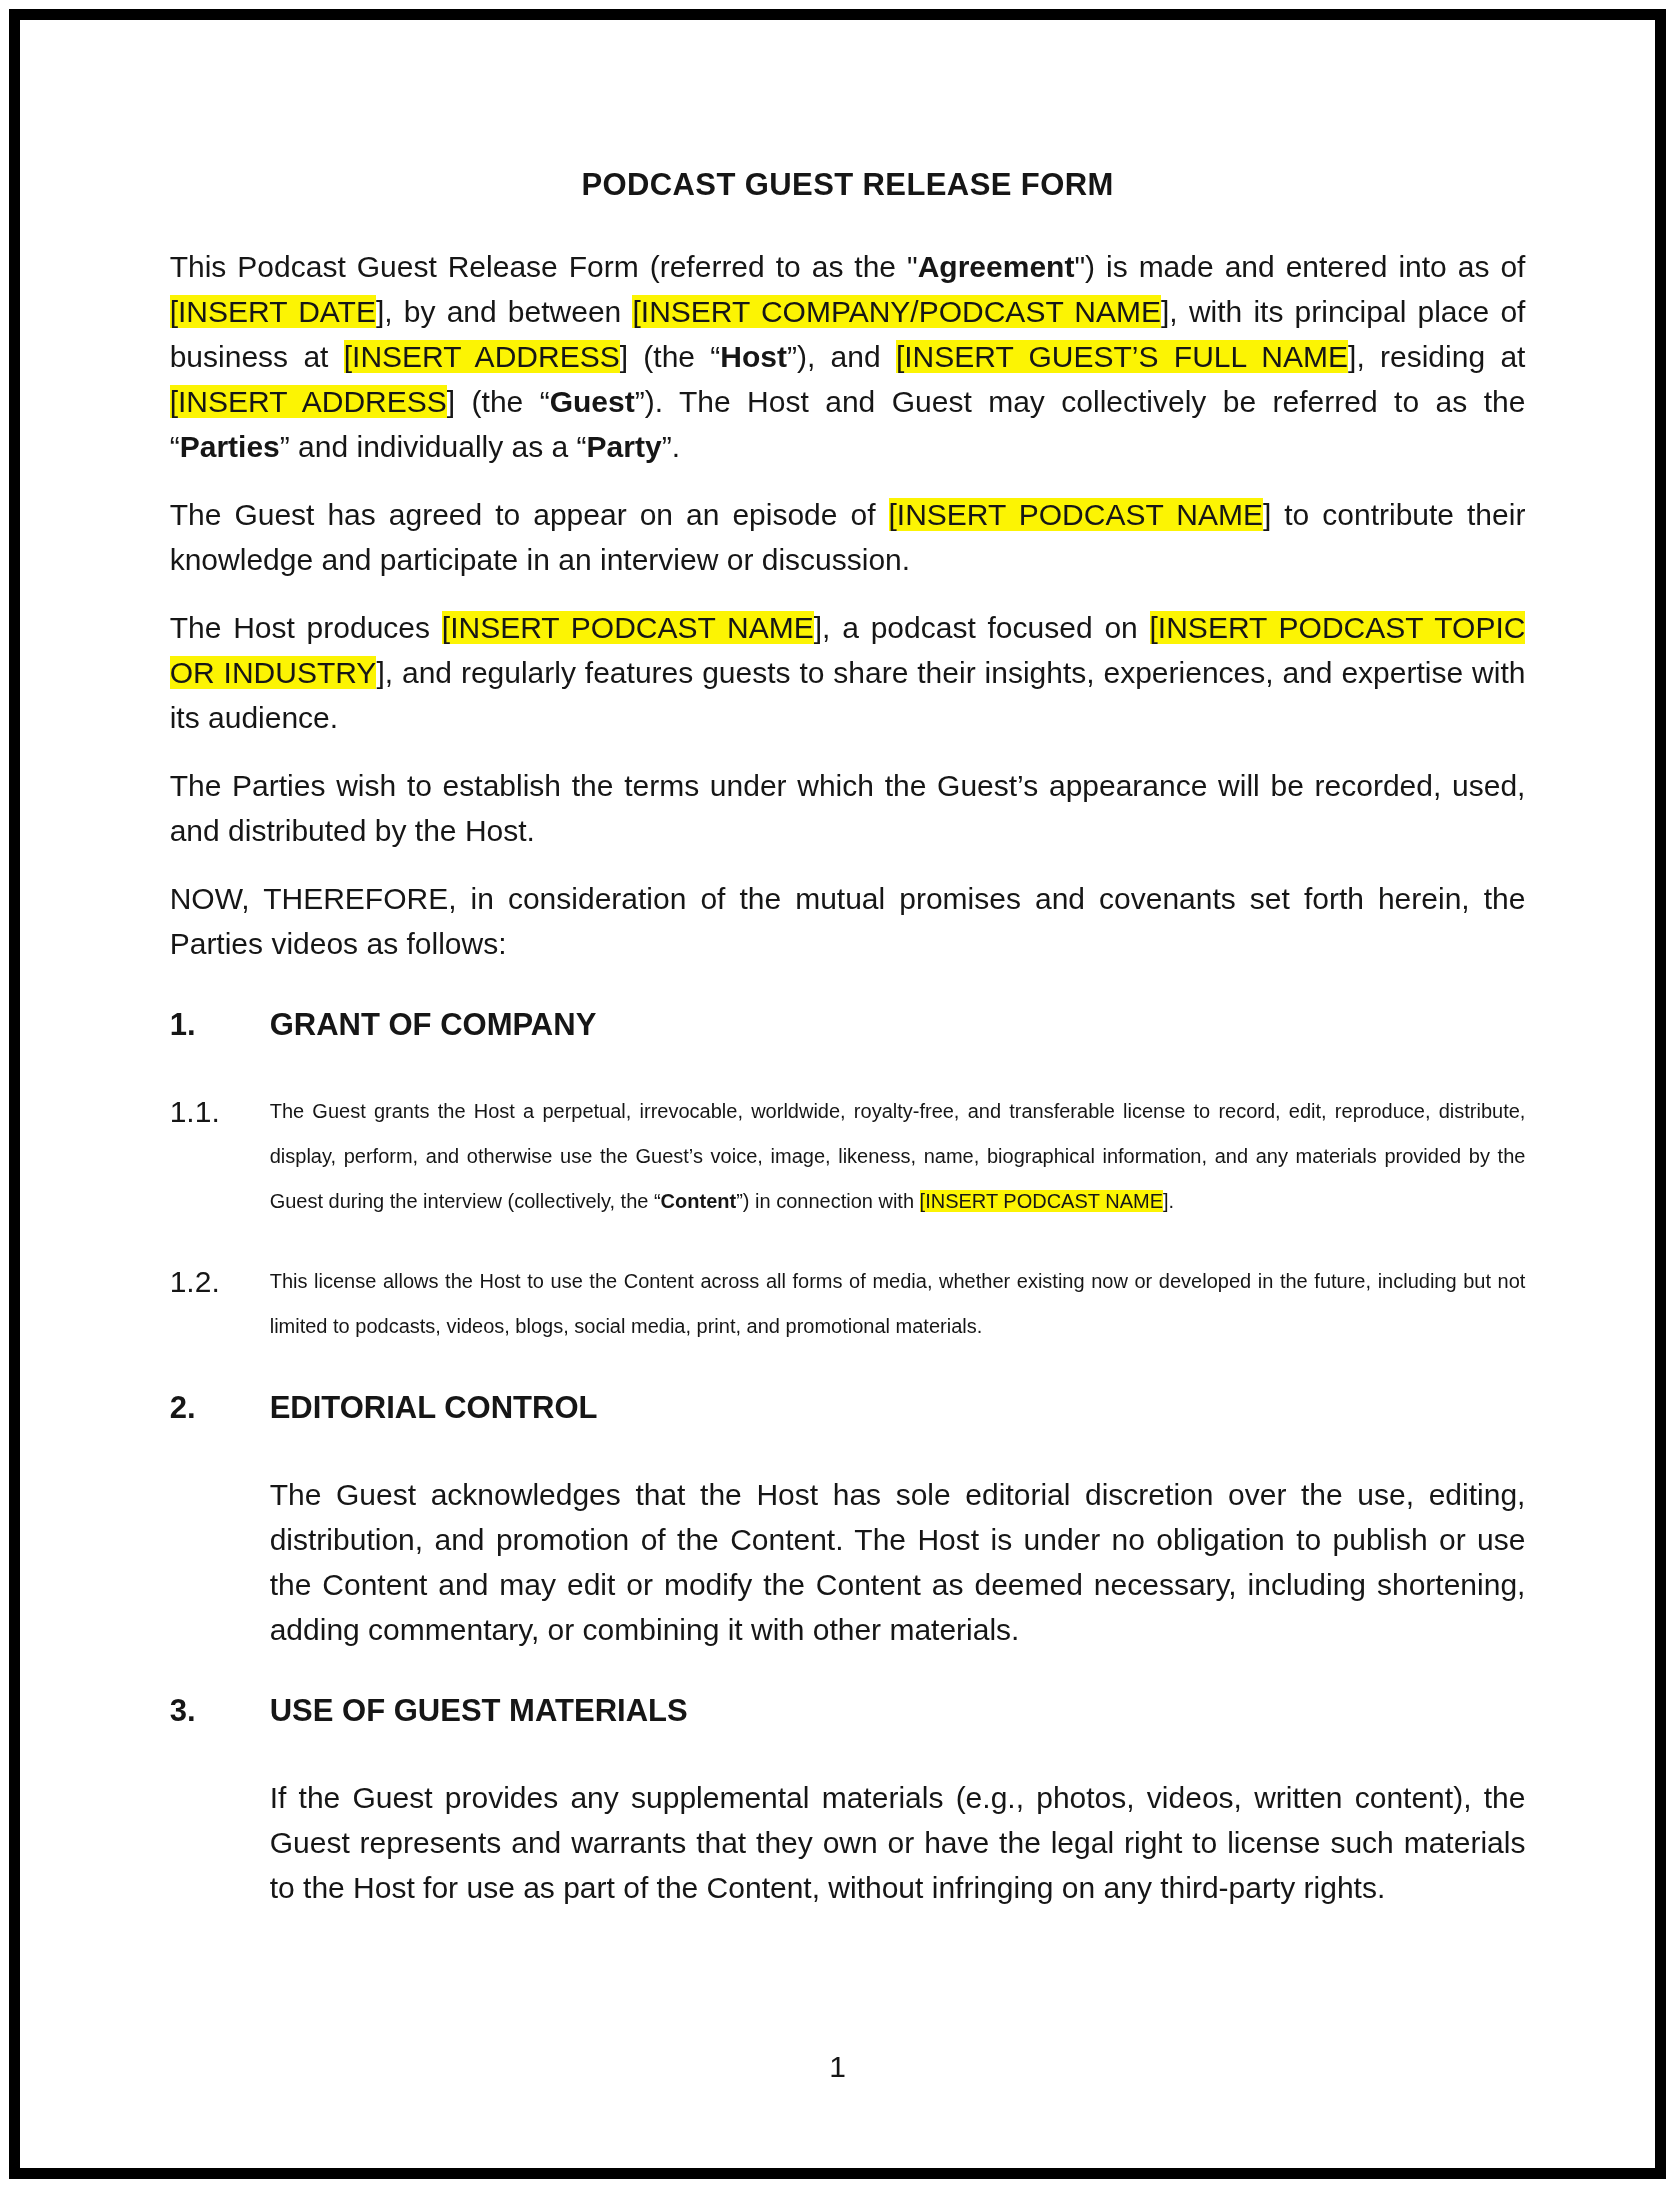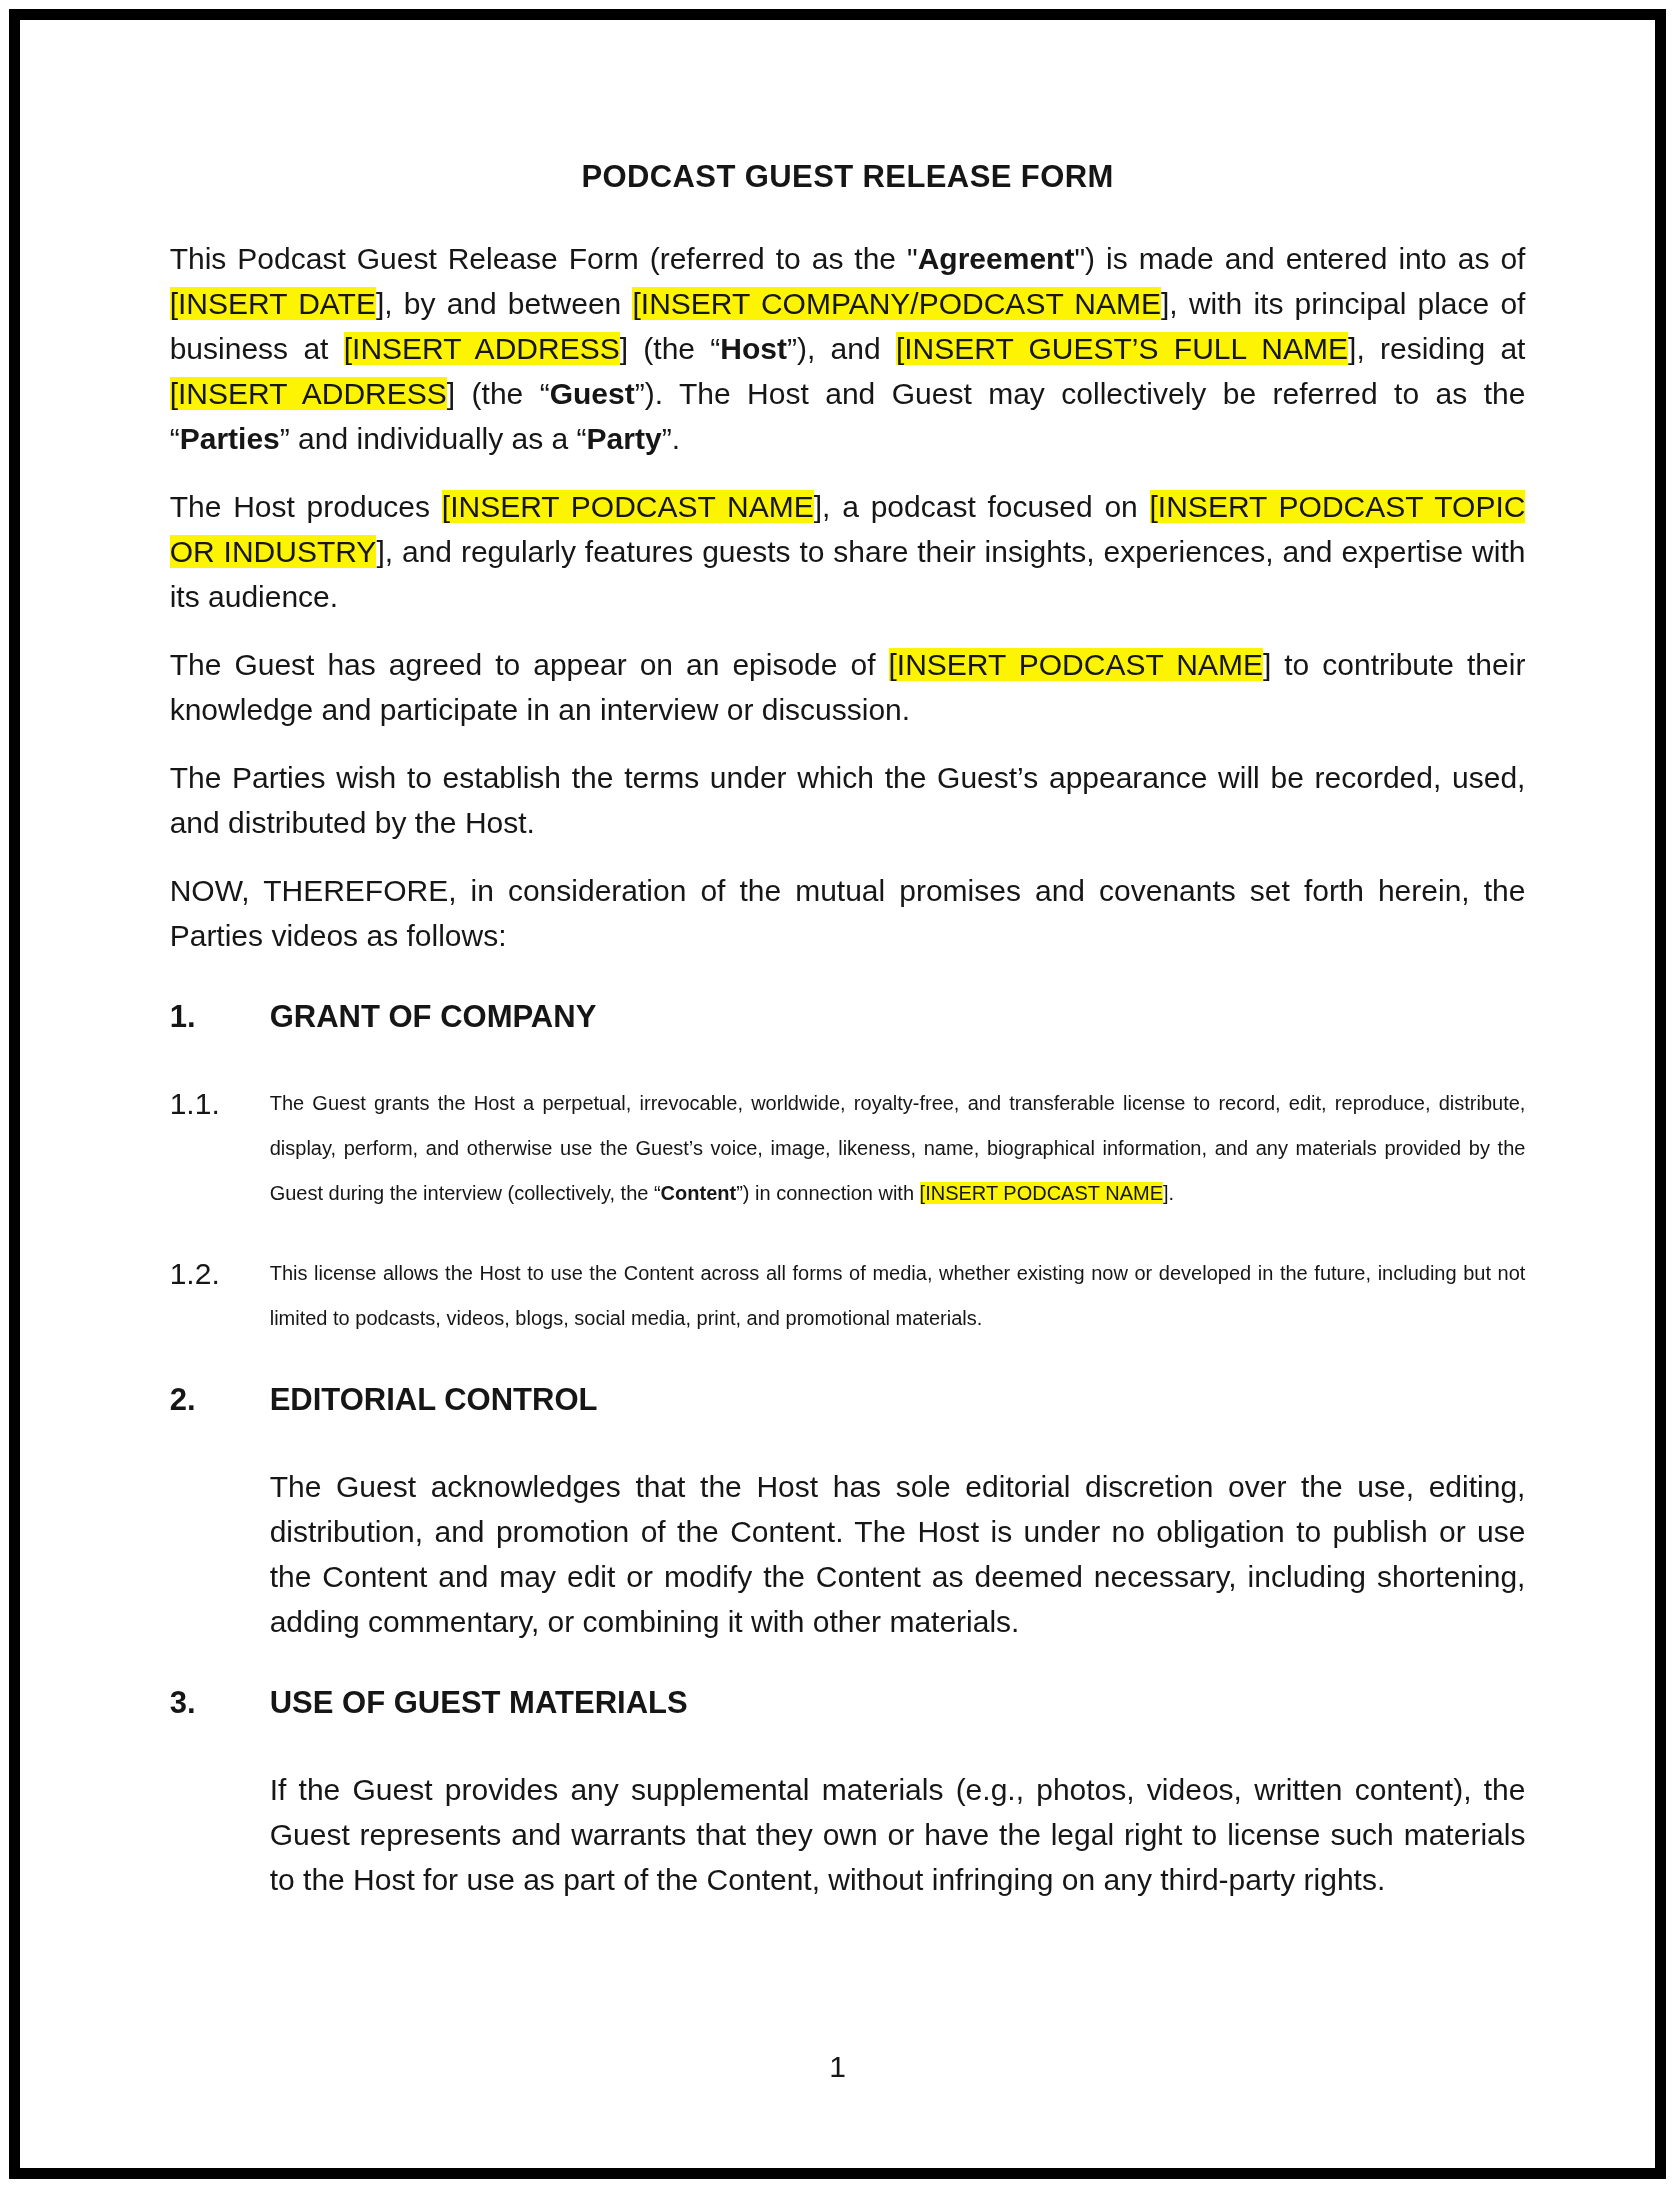--- a/index.html
+++ b/index.html
@@ -28,21 +28,21 @@
     position: relative;
     height: 100%;
     box-sizing: border-box;
     padding: 138px 130px 0 150px;
   }
   .doc-title {
     font-size: 31px;
     line-height: 38px;
     font-weight: 700;
     text-align: center;
-    margin: 0 0 40px 0;
+    margin: 8px 0 40px 0;
     letter-spacing: 0.4px;
   }
   .para {
     font-size: 30px;
     line-height: 45px;
     text-align: justify;
     margin: 0 0 23px 0;
   }
   .indent {
     margin-left: 100px;
@@ -89,22 +89,22 @@
   }
 </style>
 </head>
 <body style="color: rgb(22, 22, 22); background: rgb(255, 255, 255);">
 
 <div class="frame" style="border-color: rgb(0, 0, 0);">
   <div class="content">
     <h1 class="doc-title">PODCAST GUEST RELEASE FORM</h1>
     <div id="doc-body">
         <p class="para"><span>This Podcast Guest Release Form (referred to as the "</span><span class="seg-b">Agreement</span><span>") is made and entered into as of </span><span class="seg-h">[INSERT DATE</span><span>], by and between </span><span class="seg-h">[INSERT COMPANY/PODCAST NAME</span><span>], with its principal place of business at </span><span class="seg-h">[INSERT ADDRESS</span><span>] (the “</span><span class="seg-b">Host</span><span>”), and </span><span class="seg-h">[INSERT GUEST’S FULL NAME</span><span>], residing at </span><span class="seg-h">[INSERT ADDRESS</span><span>] (the “</span><span class="seg-b">Guest</span><span>”). The Host and Guest may collectively be referred to as the “</span><span class="seg-b">Parties</span><span>” and individually as a “</span><span class="seg-b">Party</span><span>”.</span></p>
+        <p class="para"><span>The Guest has agreed to appear on an episode of </span><span class="seg-h">[INSERT PODCAST NAME</span><span>] to contribute their knowledge and participate in an interview or discussion.</span></p>
         <p class="para"><span>The Host produces </span><span class="seg-h">[INSERT PODCAST NAME</span><span>], a podcast focused on </span><span class="seg-h">[INSERT PODCAST TOPIC OR INDUSTRY</span><span>], and regularly features guests to share their insights, experiences, and expertise with its audience.</span></p>
-        <p class="para"><span>The Guest has agreed to appear on an episode of </span><span class="seg-h">[INSERT PODCAST NAME</span><span>] to contribute their knowledge and participate in an interview or discussion.</span></p>
         <p class="para"><span>The Parties wish to establish the terms under which the Guest’s appearance will be recorded, used, and distributed by the Host.</span></p>
         <p class="para"><span>NOW, THEREFORE, in consideration of the mutual promises and covenants set forth herein, the Parties videos as follows:</span></p>
         <div class="h-block"><span class="num">1.</span><span>GRANT OF COMPANY</span></div>
         <div class="item">
           <span class="num">1.1.</span>
           <div class="item-body"><span>The Guest grants the Host a perpetual, irrevocable, worldwide, royalty-free, and transferable license to record, edit, reproduce, distribute, display, perform, and otherwise use the Guest’s voice, image, likeness, name, biographical information, and any materials provided by the Guest during the interview (collectively, the “</span><span class="seg-b">Content</span><span>”) in connection with </span><span class="seg-h">[INSERT PODCAST NAME</span><span>].</span></div>
         </div>
         <div class="item">
           <span class="num">1.2.</span>
           <div class="item-body"><span>This license allows the Host to use the Content across all forms of media, whether existing now or developed in the future, including but not limited to podcasts, videos, blogs, social media, print, and promotional materials.</span></div>

